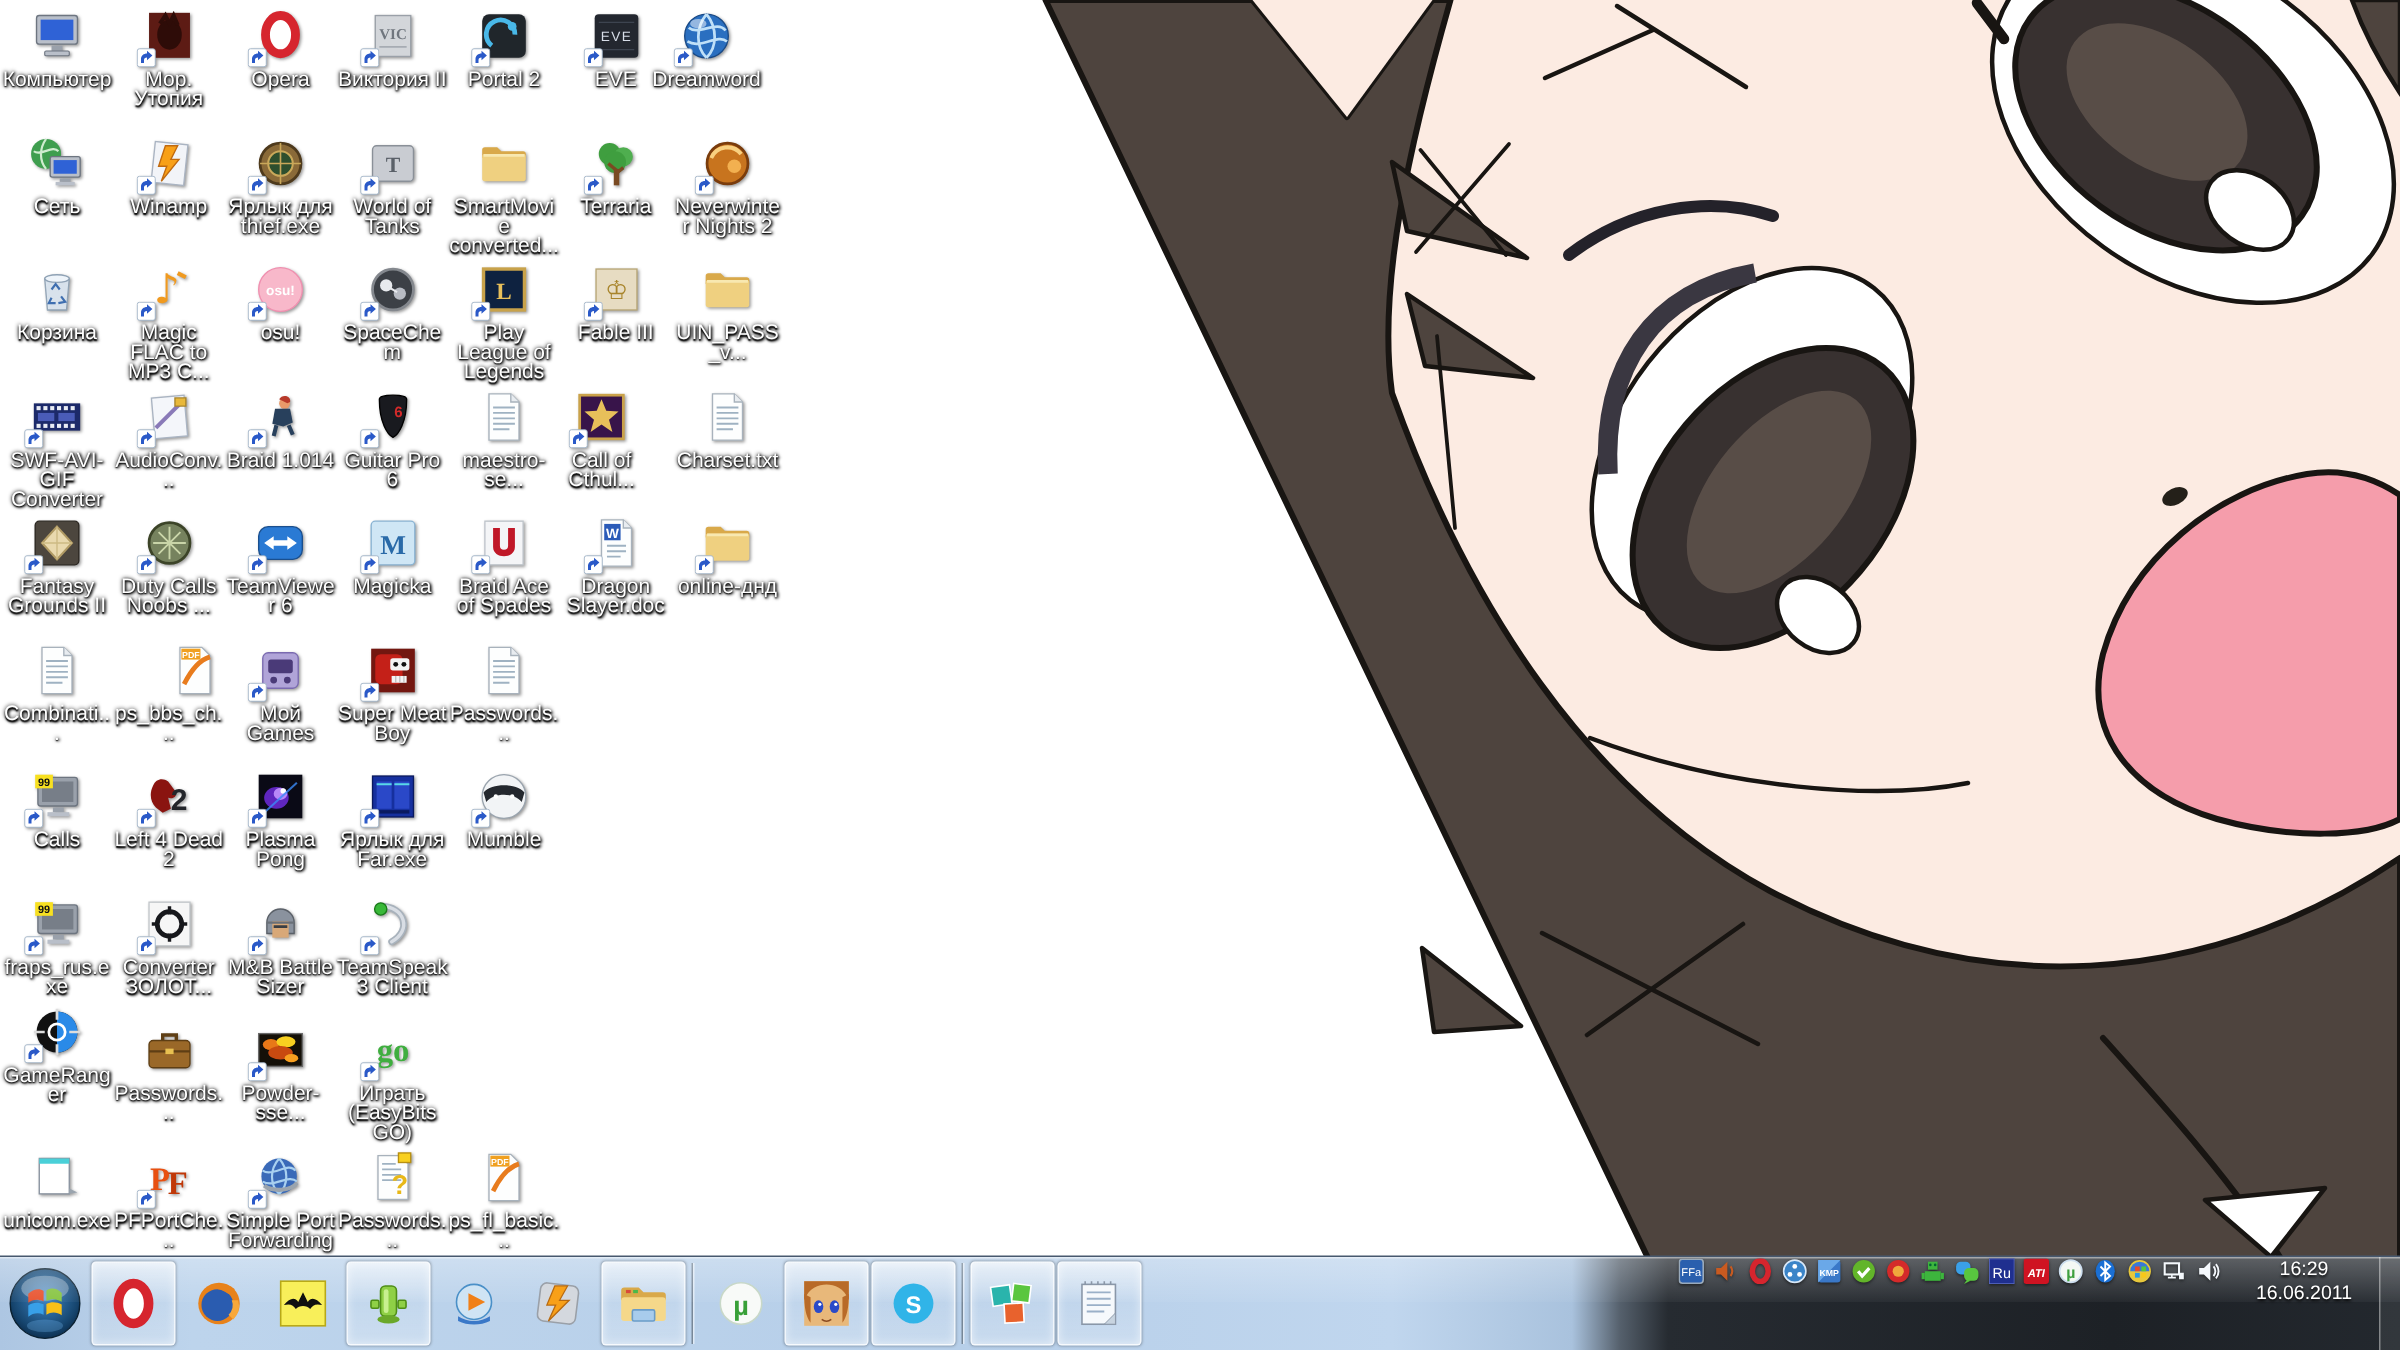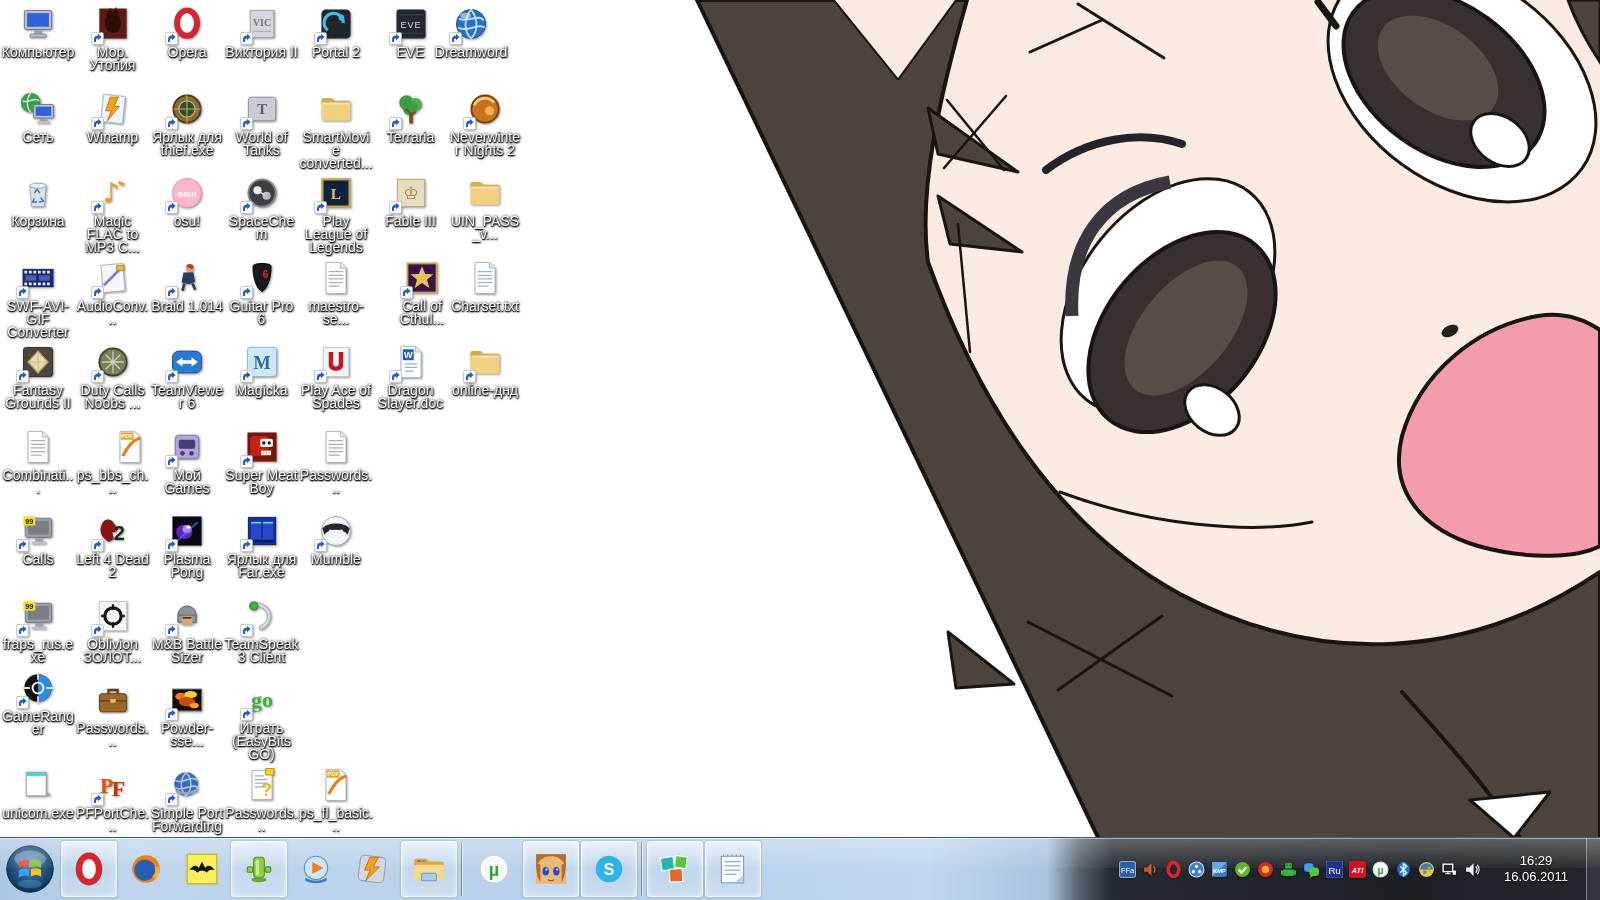--- a/index.html
+++ b/index.html
@@ -19,21 +19,21 @@
     border-top:1px solid #47586e;box-shadow:inset 0 1px 0 rgba(255,255,255,.45);
     display:flex;align-items:center;}
   #taskbar:before{content:"";position:absolute;left:0;top:0;width:100%;height:30px;
     background:linear-gradient(rgba(255,255,255,.28),rgba(255,255,255,.04));pointer-events:none;}
   .start{width:56px;height:58px;display:flex;align-items:center;justify-content:center;margin:0 2px;cursor:pointer;}
   .tb-btn{width:54px;height:54px;margin:0 1px;border-radius:3px;display:flex;align-items:center;justify-content:center;position:relative;}
   .tb-btn.framed{border:1px solid rgba(255,255,255,.75);
     background:linear-gradient(rgba(255,255,255,.55),rgba(255,255,255,.12) 48%,rgba(255,255,255,.25));
     box-shadow:0 0 2px rgba(0,0,0,.35), inset 0 0 6px rgba(255,255,255,.55);}
   .tb-sep{width:0;height:54px;border-left:1px solid rgba(0,0,0,.35);border-right:1px solid rgba(255,255,255,.55);margin:0 3px;}
-  #tray{position:absolute;right:0;top:0;height:62px;display:flex;align-items:center;}
+  #tray{position:absolute;right:0;top:0;height:62px;display:flex;align-items:flex-start;}
   .tr-ic{width:18px;height:18px;margin:0 2.5px;display:flex;align-items:center;justify-content:center;
     filter:drop-shadow(0 1px 1px rgba(0,0,0,.5));}
   .clock{width:92px;text-align:center;color:#fff;font-size:13px;line-height:16px;
     text-shadow:0 1px 2px #000;margin-left:6px;cursor:default;}
   .showdesk{width:13px;height:62px;margin-left:4px;border-left:1px solid rgba(255,255,255,.4);
     background:rgba(255,255,255,.07);}
 </style>
 </head>
 <body>
 
@@ -362,21 +362,21 @@
         <div class="dlabel">Guitar Pro 6</div>
       </div>
       <div class="dicon" style="left: 299px; top: 257.65px;">
         <div class="dimg"><svg viewBox="0 0 44 44" width="40" height="40">
             <path d="M11,5 h16 l6,6 v28 h-22 Z" fill="#fdfefe" stroke="#a8b2bc"></path>
             <path d="M27,5 v6 h6" fill="#e8ecf0" stroke="#a8b2bc"></path>
             <path d="M14,15 h16 M14,19 h16 M14,23 h16 M14,27 h16 M14,31 h12" stroke="#9fb2c2" stroke-width="1.4"></path>
           </svg></div>
         <div class="dlabel">maestro-se...</div>
       </div>
-      <div class="dicon" style="left: 385px; top: 257.65px; justify-content: center;">
+      <div class="dicon" style="left: 364px; top: 257.65px; justify-content: center;">
         <div class="dimg"><svg viewBox="0 0 44 44" width="40" height="40">
             <rect x="6" y="6" width="32" height="32" fill="#38144a" stroke="#caa24a" stroke-width="2"></rect>
             <path d="M22,9 l3.5,8.5 9,0.5 -7,6 2.5,9 -8,-5.5 -8,5.5 2.5,-9 -7,-6 9,-0.5 Z" fill="#e8c05a"></path>
           </svg><svg class="sc" viewBox="0 0 13 13" width="13" height="13">
             <rect x=".5" y=".5" width="12" height="12" rx="1.5" fill="#fff" stroke="#9fb2c6" stroke-width=".6"></rect>
             <path d="M3,10 V7.2 C3,5 4.8,3.6 7,3.6 V1.8 L10.6,5 7,8.2 V6.4 C5.6,6.4 5,7 5,8.2 V10 Z" fill="#2a59c8"></path>
           </svg></div>
         <div class="dlabel">Call of Cthul...</div>
       </div>
       <div class="dicon" style="left: 448px; top: 257.65px;">
@@ -429,21 +429,21 @@
         <div class="dlabel">Magicka</div>
       </div>
       <div class="dicon" style="left: 299px; top: 342.2px;">
         <div class="dimg"><svg viewBox="0 0 44 44" width="40" height="40">
             <rect x="8" y="6" width="28" height="32" fill="#f4f5f7" stroke="#c0c6cc"></rect>
             <path d="M14,11 h5 v13 a3,3 0 0 0 6,0 v-13 h5 v14 c0,9 -16,9 -16,0 Z" fill="#c01828"></path>
           </svg><svg class="sc" viewBox="0 0 13 13" width="13" height="13">
             <rect x=".5" y=".5" width="12" height="12" rx="1.5" fill="#fff" stroke="#9fb2c6" stroke-width=".6"></rect>
             <path d="M3,10 V7.2 C3,5 4.8,3.6 7,3.6 V1.8 L10.6,5 7,8.2 V6.4 C5.6,6.4 5,7 5,8.2 V10 Z" fill="#2a59c8"></path>
           </svg></div>
-        <div class="dlabel">Play Ace of Spades</div>
+        <div class="dlabel">Braid Ace of Spades</div>
       </div>
       <div class="dicon" style="left: 373.5px; top: 342.2px;">
         <div class="dimg"><svg viewBox="0 0 44 44" width="40" height="40">
             <path d="M11,5 h16 l6,6 v28 h-22 Z" fill="#fdfefe" stroke="#a8b2bc"></path>
             <path d="M27,5 v6 h6" fill="#e8ecf0" stroke="#a8b2bc"></path>
             <rect x="13" y="8" width="12" height="12" fill="#2b5bb8"></rect>
             <text x="19" y="18" font-size="10" font-weight="bold" fill="#fff" text-anchor="middle">W</text>
             <path d="M15,24 h14 M15,28 h14 M15,32 h10" stroke="#9fb2c2" stroke-width="1.4"></path>
           </svg><svg class="sc" viewBox="0 0 13 13" width="13" height="13">
             <rect x=".5" y=".5" width="12" height="12" rx="1.5" fill="#fff" stroke="#9fb2c6" stroke-width=".6"></rect>
@@ -592,21 +592,21 @@
       </div>
       <div class="dicon" style="left: 75.5px; top: 595.85px;">
         <div class="dimg"><svg viewBox="0 0 44 44" width="40" height="40">
             <rect x="7" y="6" width="30" height="32" fill="#f6f6f6" stroke="#c4c8cc"></rect>
             <circle cx="22" cy="22" r="9" fill="none" stroke="#17181c" stroke-width="3.5"></circle>
             <path d="M22,9 v6 M22,29 v6 M13,22 h-4 M35,22 h-4" stroke="#17181c" stroke-width="2.5"></path>
           </svg><svg class="sc" viewBox="0 0 13 13" width="13" height="13">
             <rect x=".5" y=".5" width="12" height="12" rx="1.5" fill="#fff" stroke="#9fb2c6" stroke-width=".6"></rect>
             <path d="M3,10 V7.2 C3,5 4.8,3.6 7,3.6 V1.8 L10.6,5 7,8.2 V6.4 C5.6,6.4 5,7 5,8.2 V10 Z" fill="#2a59c8"></path>
           </svg></div>
-        <div class="dlabel">Oblivion ЗОЛОТ...</div>
+        <div class="dlabel">Converter ЗОЛОТ...</div>
       </div>
       <div class="dicon" style="left: 150px; top: 595.85px;">
         <div class="dimg"><svg viewBox="0 0 44 44" width="40" height="40">
             <path d="M12,21 a10,10 0 0 1 20,0 v8 h-20 Z" fill="#8a929e" stroke="#5a6068"></path>
             <rect x="16" y="20" width="12" height="12" fill="#d8a878"></rect>
             <path d="M17,24 h10" stroke="#3a3e44" stroke-width="2"></path>
             <path d="M12,21 h20" stroke="#6a7078" stroke-width="1.5"></path>
           </svg><svg class="sc" viewBox="0 0 13 13" width="13" height="13">
             <rect x=".5" y=".5" width="12" height="12" rx="1.5" fill="#fff" stroke="#9fb2c6" stroke-width=".6"></rect>
             <path d="M3,10 V7.2 C3,5 4.8,3.6 7,3.6 V1.8 L10.6,5 7,8.2 V6.4 C5.6,6.4 5,7 5,8.2 V10 Z" fill="#2a59c8"></path>

